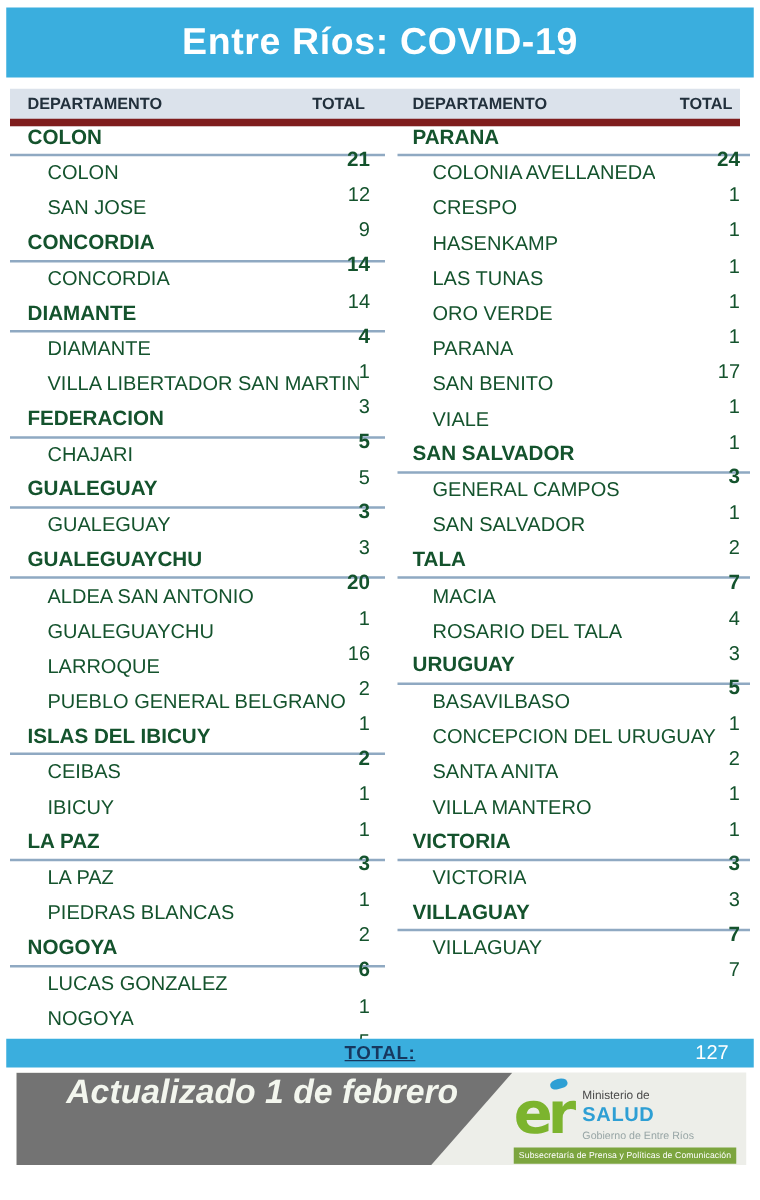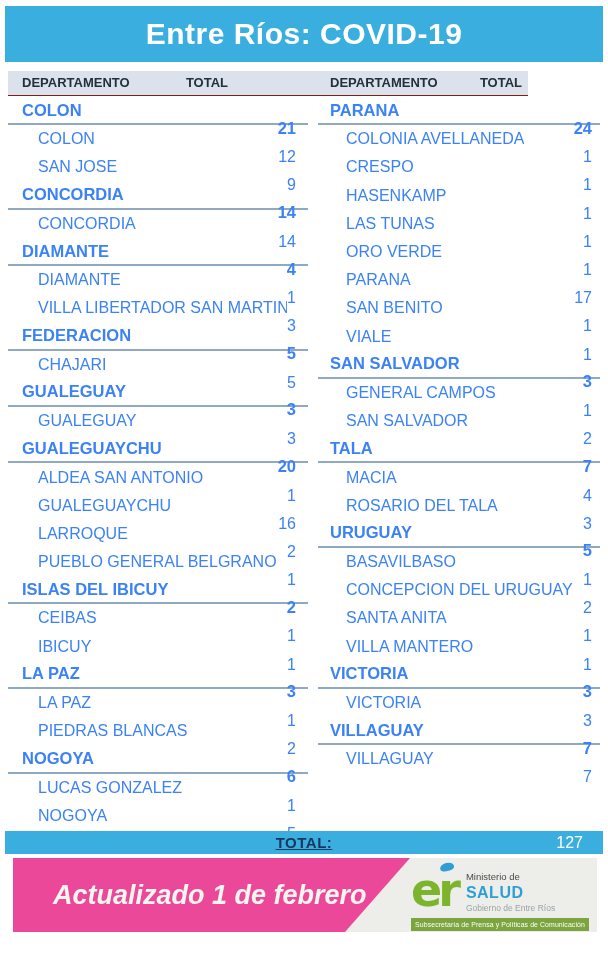--- a/index.html
+++ b/index.html
@@ -10,39 +10,39 @@
   }
   
   .title-bar{
     position:absolute;left:5px;top:6px;width:598px;height:56px;
     background:#3aaede;display:flex;align-items:center;justify-content:center;
   }
   .title-bar .title{color:#ffffff;font-size:30px;font-weight:bold;letter-spacing:.5px;}
 
   
   .col-header{
-    position:absolute;left:8px;top:71px;width:520px;height:24px;
-    background:#dbe2eb;border-bottom:1px solid #7f1d1d;
+    position:absolute;left:8px;top:71px;width:584px;height:24px;
+    background:#dbe2eb;border-bottom:6px solid #7f1d1d;
     font-size:13px;font-weight:bold;color:#22303c;
   }
   .col-header span{position:absolute;line-height:24px;}
   .hd-dept-l{left:14px;}
   .hd-total-l{right:300px;}
   .hd-dept-r{left:322px;}
   .hd-total-r{right:6px;}
 
   
   .table-area{position:absolute;left:8px;top:97px;width:592px;height:733px;}
   .col{position:absolute;top:0;}
   .col-left{left:0;width:300px;}
   .col-right{left:310px;width:282px;}
   .row{
     height:28.2px;box-sizing:border-box;
     display:flex;align-items:center;justify-content:space-between;
-    font-size:16px;color:#3b82f6;
+    font-size:16px;color:#14532d;
   }
   .col-left .row{padding-left:14px;padding-right:12px;}
   .col-right .row{padding-left:12px;padding-right:8px;}
   .row .name{white-space:nowrap;overflow:hidden;}
   .row .val{font-variant-numeric:tabular-nums;margin-top:36px;}
   .row.dept{font-weight:bold;font-size:16.5px;border-bottom:2px solid #8fa9c2;}
   .row.loc .name{padding-left:16px;}
 
   
   .total-bar{position:absolute;left:5px;top:831px;width:598px;height:23px;background:#3aaede;}
@@ -50,23 +50,23 @@
     position:absolute;left:0;right:0;text-align:center;line-height:23px;
     color:#17375e;font-weight:bold;font-size:15px;letter-spacing:.5px;text-decoration:underline;
   }
   .total-bar .t-value{
     position:absolute;right:20px;line-height:23px;color:#ffffff;font-weight:normal;font-size:16px;
   }
 
   
   .footer{position:absolute;left:13px;top:858px;width:584px;height:74px;background:#edeee9;}
   .footer-green{
-    position:absolute;left:0;top:0;width:397px;height:74px;background:#ec4899;
+    position:absolute;left:0;top:0;width:397px;height:74px;background:#737373;
     clip-path:polygon(0 0,100% 0,calc(100% - 65px) 100%,0 100%);
-    display:flex;align-items:center;
+    display:flex;align-items:flex-start;
   }
   .updated-text{
     color:#f3f6ee;font-style:italic;font-weight:bold;font-size:27px;padding-left:40px;white-space:nowrap;
   }
   .logo-block{position:absolute;right:8px;top:5px;width:178px;}
   .logo-row{display:flex;align-items:flex-start;}
   .er{
     position:relative;font-family:"DejaVu Sans", sans-serif;font-weight:bold;
     font-size:46px;line-height:46px;color:#7cb42e;letter-spacing:-4px;padding-top:4px;
   }

